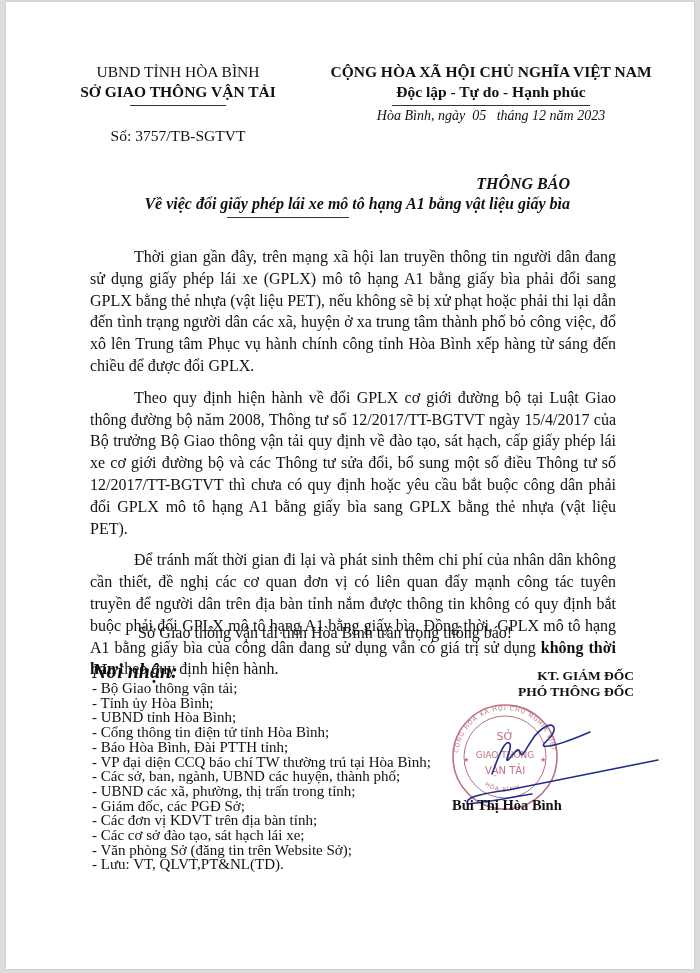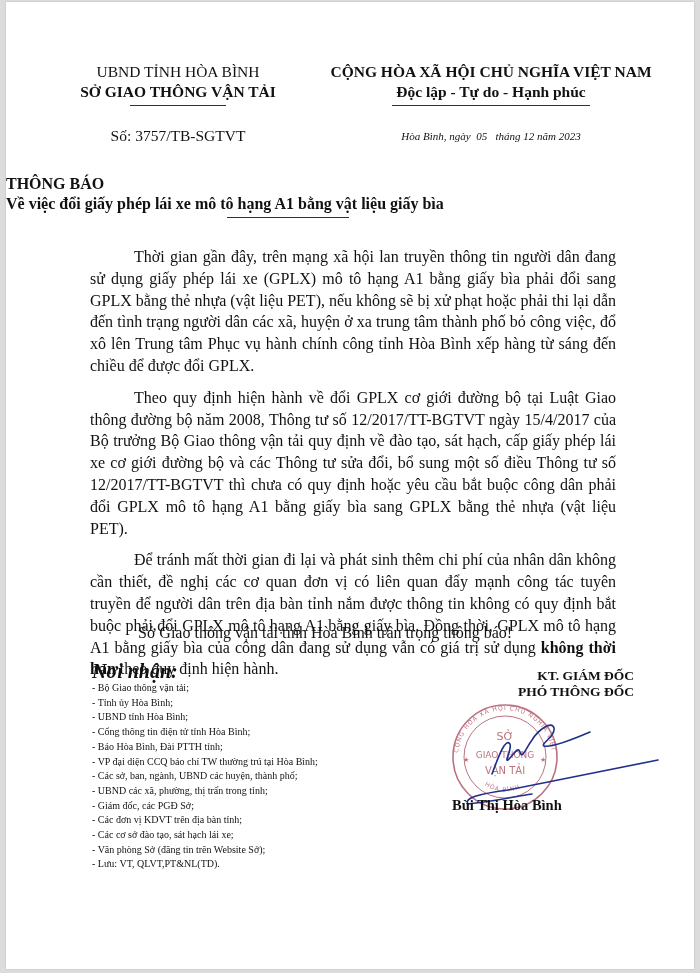--- a/index.html
+++ b/index.html
@@ -36,26 +36,27 @@
     .hdr-left .rule { width: 96px; height: 1px; background: #333; margin: 3px auto 0; }
     .hdr-left .num { font-size: 15.5px; margin-top: 20px; line-height: 20px; font-family: Liberation Serif, serif; }
 
     .hdr-right {
       left: 290px; top: 60px; width: 390px;
       text-align: center;
     }
     .hdr-right .l1 { font-size: 15.5px; font-weight: bold; line-height: 20px; }
     .hdr-right .l2 { font-size: 15.5px; font-weight: bold; line-height: 20px; }
     .hdr-right .rule { width: 198px; height: 1px; background: #333; margin: 3px auto 0; }
-    .hdr-right .date { font-size: 11px; font-style: italic; margin-top: 20px; line-height: 20px; }
+    .hdr-right .date { font-size: 14px; font-style: italic; line-height: 20px; }
 
     
     .title {
       left: 0; width: 564px; top: 172px;
-      text-align: left;
+      text-align: right;
+      font-style: italic;
     }
     .title .t1 { font-size: 16px; font-weight: bold; line-height: 20px; }
     .title .t2 { font-size: 16px; font-weight: bold; line-height: 20px; }
     .title .rule { width: 122px; height: 1px; background: #333; margin: 3px auto 0; }
 
     
     .body {
       left: 84px; top: 244px; width: 526px;
       font-size: 16px;
       line-height: 21.8px;
@@ -70,21 +71,21 @@
 
     
     .recips {
       left: 86px; top: 660px; width: 340px;
     }
     .recips .head {
       font-size: 20px; font-weight: bold; font-style: italic;
       line-height: 18px; margin-bottom: 1px;
     }
     .recips ul { list-style: none; margin: 0; padding: 0; }
-    .recips li { font-size: 10px; line-height: 14.7px; white-space: nowrap; }
+    .recips li { font-size: 15px; line-height: 14.7px; white-space: nowrap; }
 
     
     .sign {
       left: 446px; top: 666px; width: 182px;
       text-align: right;
     }
     .sign .r1, .sign .r2 { font-size: 13.5px; font-weight: bold; line-height: 16px; }
     .stamp-wrap { position: absolute; left: 442px; top: 700px; width: 220px; height: 110px; }
     .signer {
       left: 446px; top: 795px; width: 170px;

